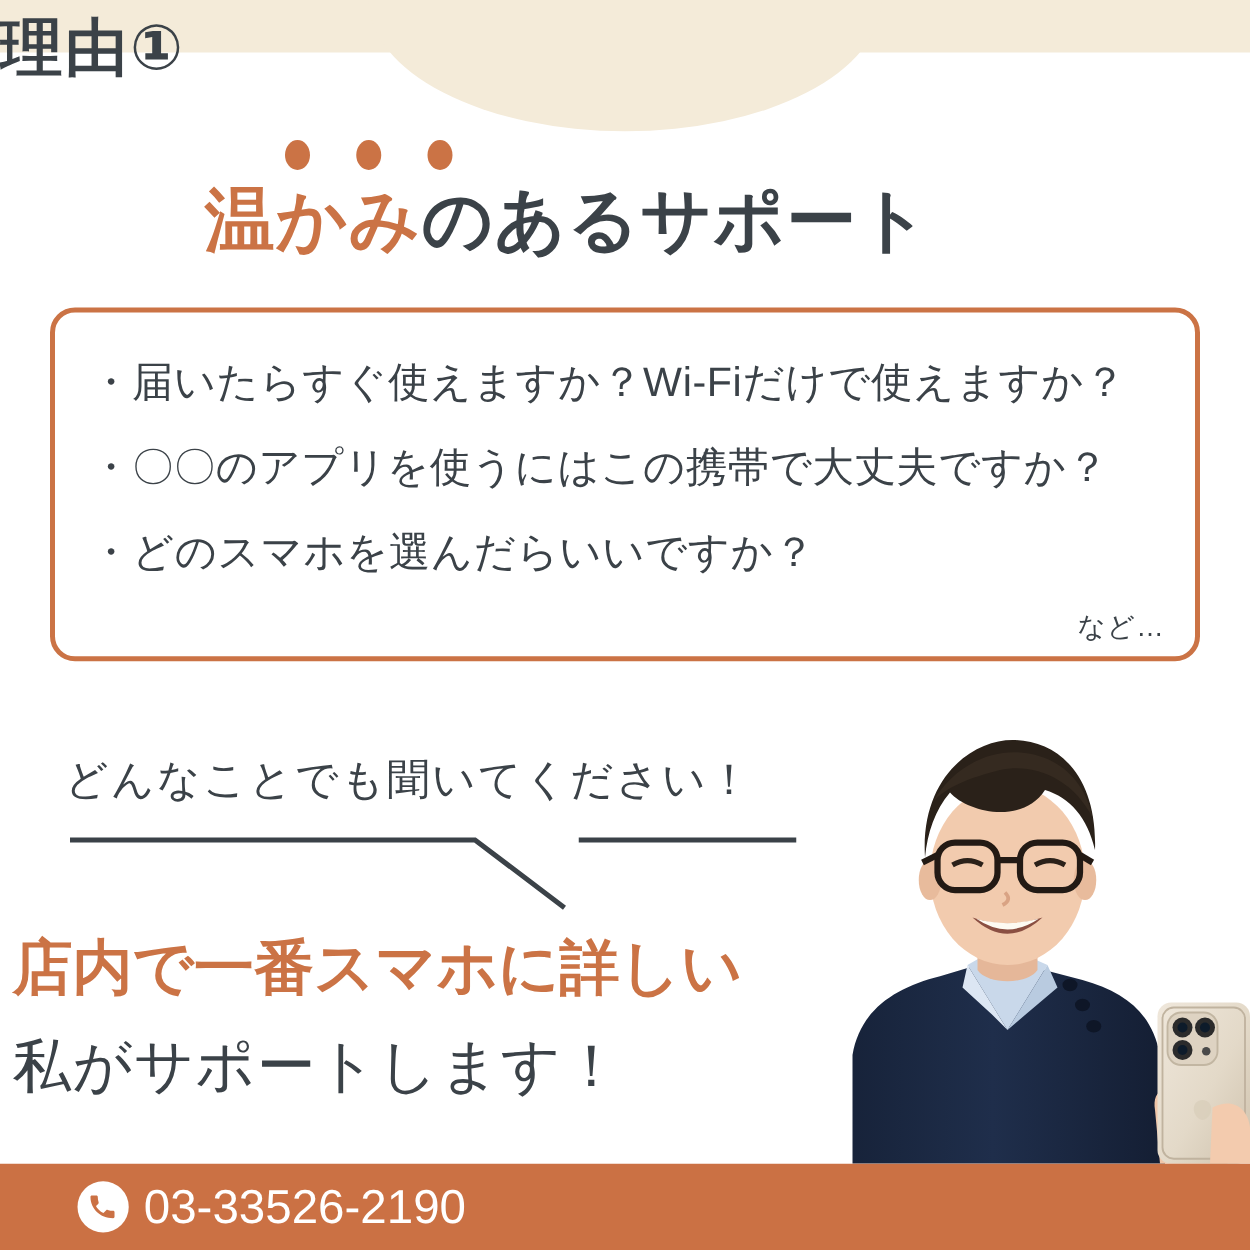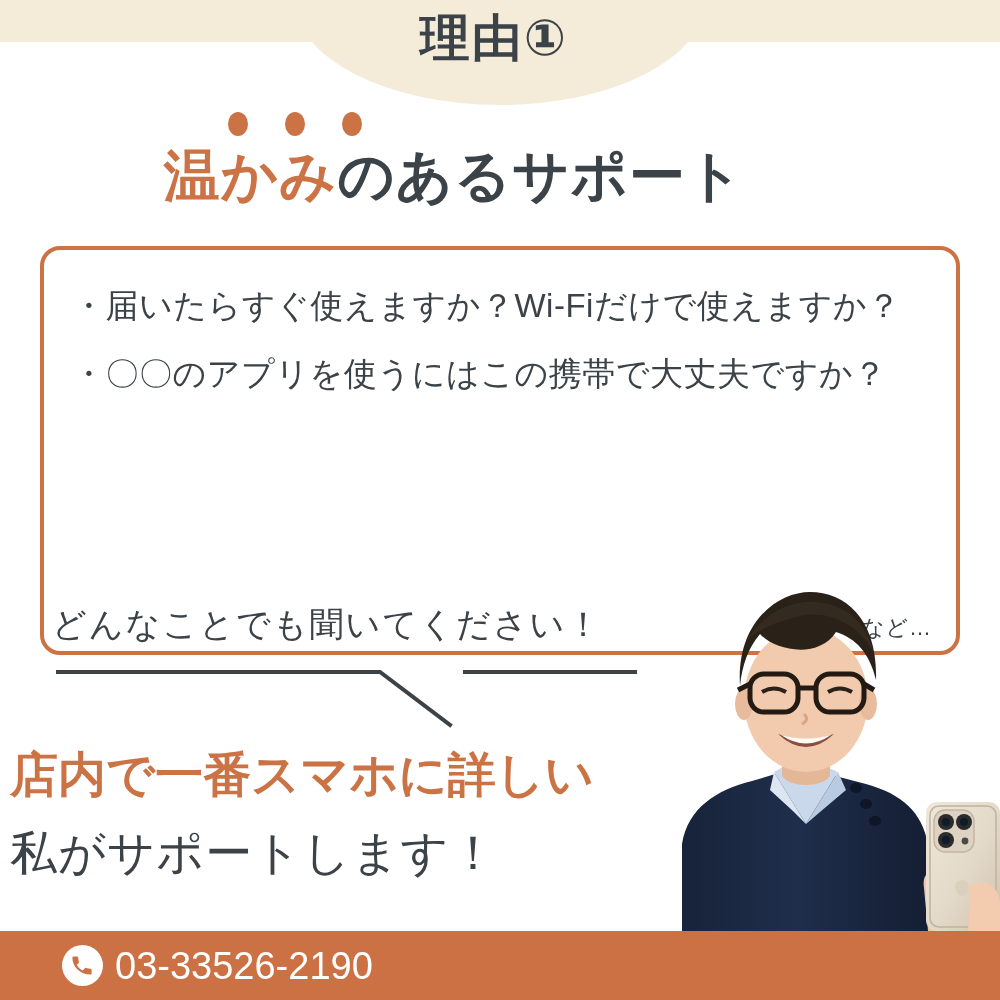--- a/index.html
+++ b/index.html
@@ -17,21 +17,20 @@
     background:#f4ebd9;
   }
   #header-bump-inner {
     position:absolute; left:295px; top:0; width:410px; height:105px;
     background:#f4ebd9;
     border-bottom-left-radius:205px 105px;
     border-bottom-right-radius:205px 105px;
   }
   #reason-title {
     position:absolute; left:0; top:8px; width:988px;
-    text-align:center;
     font-size:50px; font-weight:bold; color:#3b4248;
     letter-spacing:2px;
     line-height:60px;
     z-index:5;
   }
 
   
   #dots {
     position:absolute; left:228px; top:112px; width:260px; height:24px;
     z-index:6;
@@ -51,21 +50,21 @@
     font-size:56px; font-weight:bold;
     color:#3b4248;
     line-height:72px;
     letter-spacing:1px;
     z-index:5;
   }
   #subtitle .hl { color:#cb7345; }
 
   
   #qbox {
-    position:absolute; left:40px; top:246px; width:920px; height:409px;
+    position:absolute; left:40px; top:246px; width:920px; height:283px;
     border:4px solid #cb7345;
     border-radius:20px;
     background:#ffffff;
   }
   #qlist {
     position:absolute; left:28px; top:22px; width:870px;
   }
   .qitem {
     font-size:33px;
     color:#3b4248;
@@ -158,20 +157,21 @@
   <span class="dot"></span>
 </div>
 <div id="subtitle">
   <span class="hl">温かみ</span><span>のあるサポート</span>
 </div>
 
 <div id="qbox">
   <div id="qlist">
     <div class="qitem">・届いたらすぐ使えますか？Wi-Fiだけで使えますか？</div>
     <div class="qitem">・〇〇のアプリを使うにはこの携帯で大丈夫ですか？</div>
+    <div class="qitem">・どのスマホを選んだらいいですか？</div>
   </div>
   <div id="nado">など…</div>
 </div>
 
 <div id="ask-line">どんなことでも聞いてください！</div>
 <svg id="bubble-tail" viewBox="0 0 620 70">
   <path d="M18 7 L340 7 L410 60" fill="none" stroke="#3b4248" stroke-width="4" stroke-linecap="square"></path>
   <path d="M425 7 L595 7" fill="none" stroke="#3b4248" stroke-width="4" stroke-linecap="square"></path>
 </svg>
 

